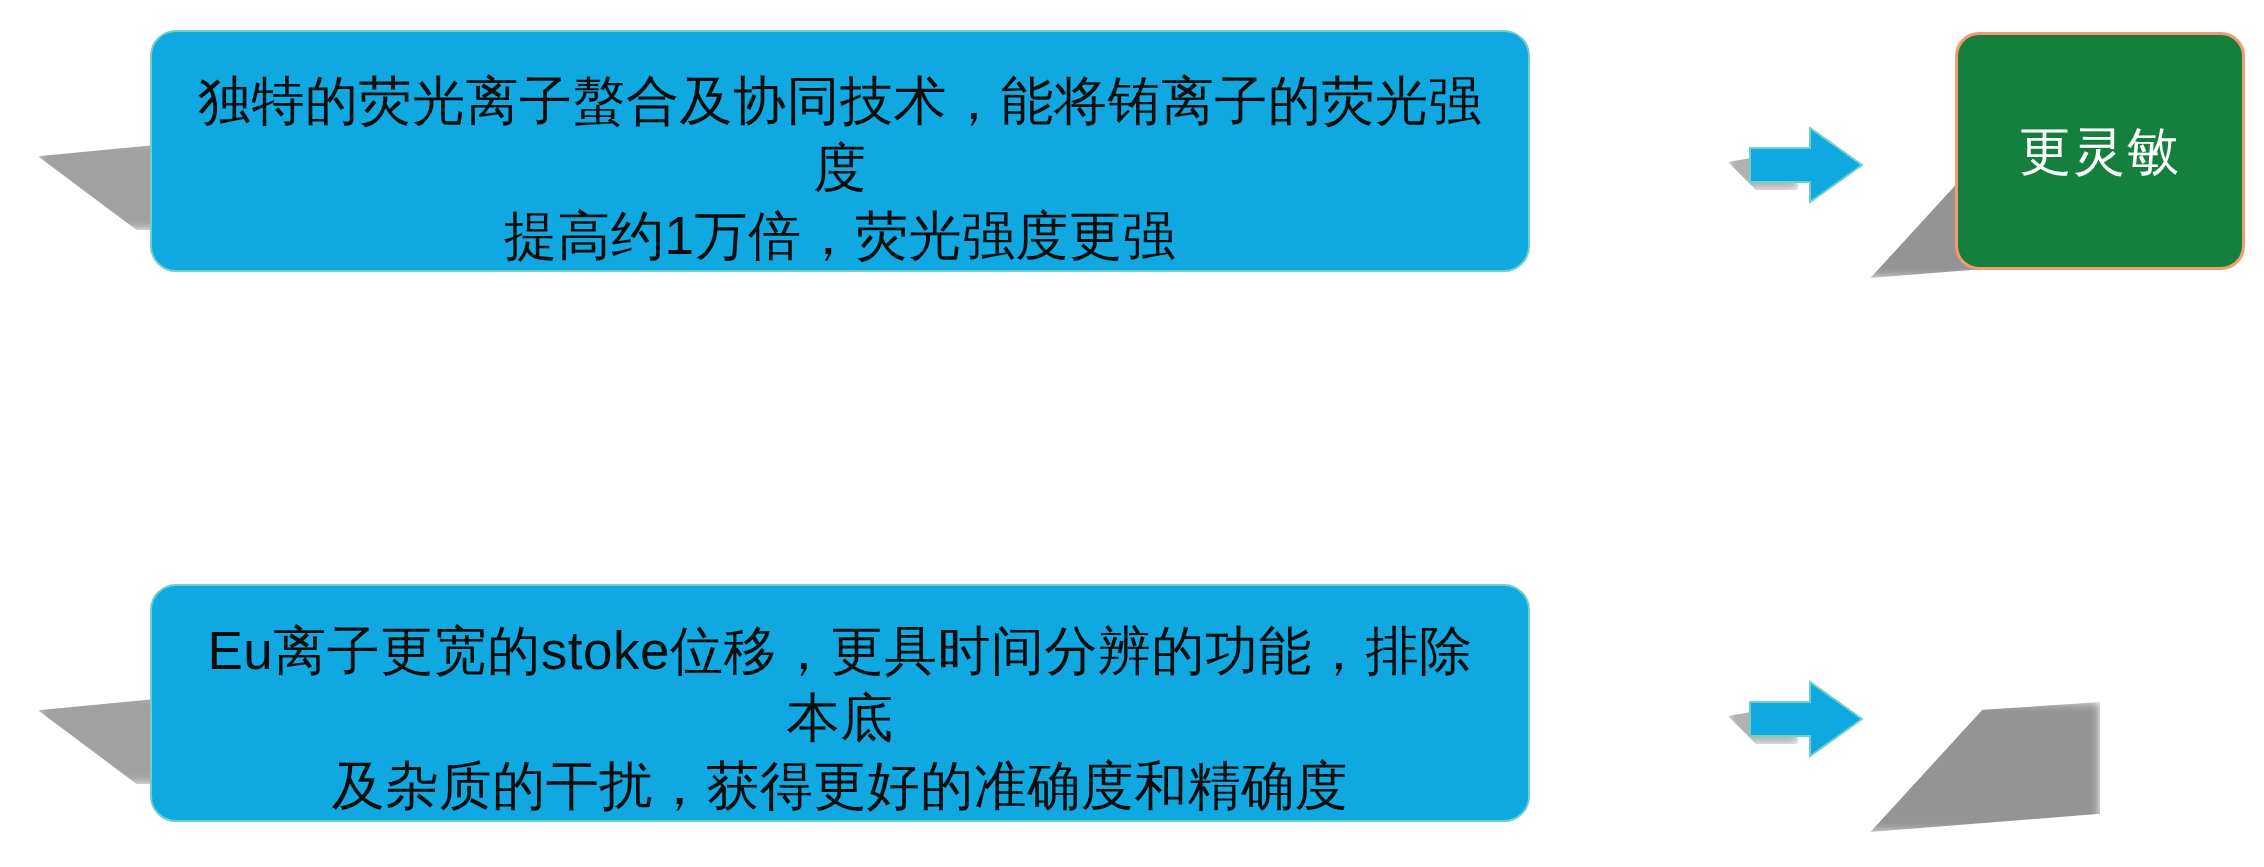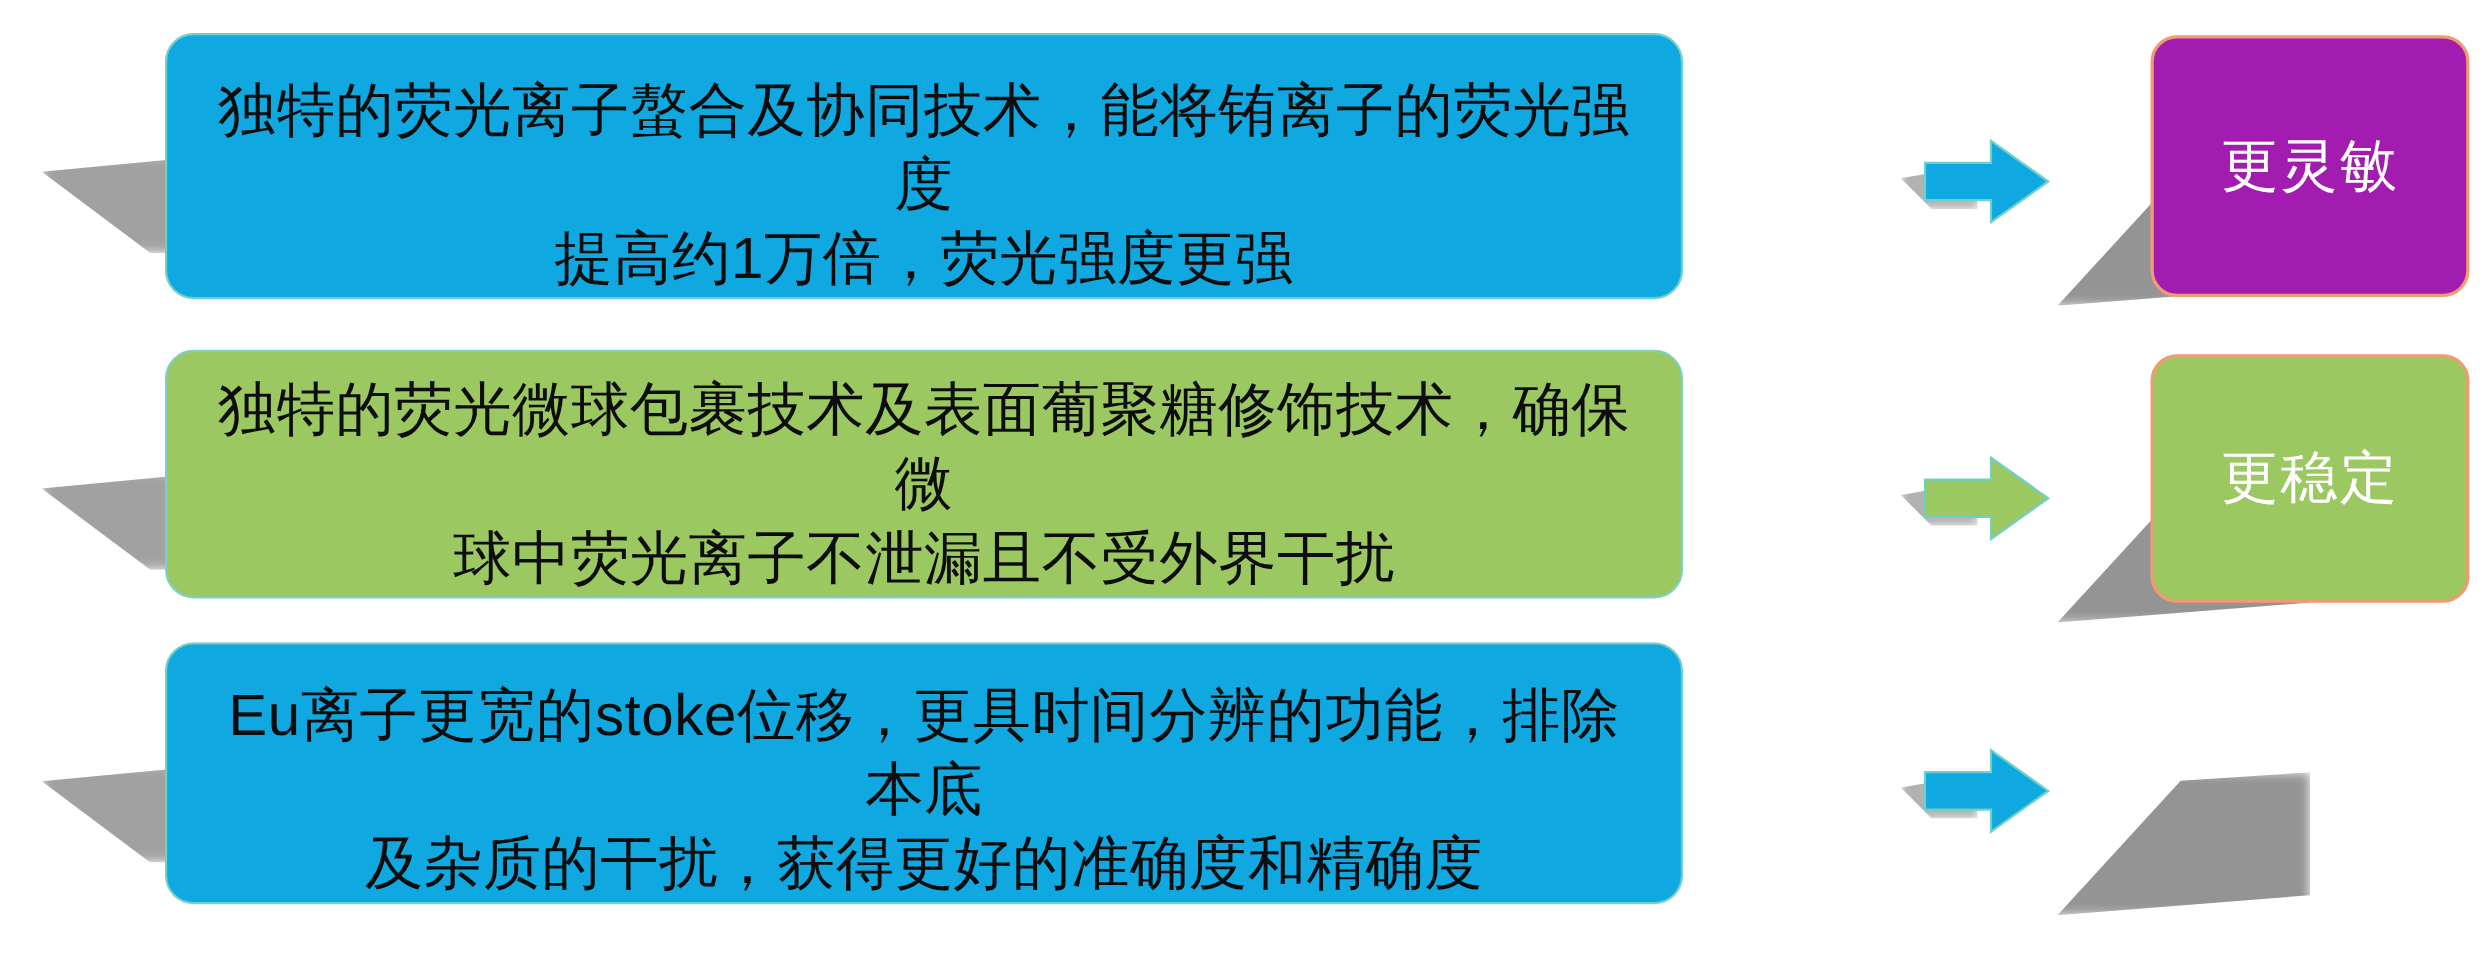--- a/index.html
+++ b/index.html
@@ -126,21 +126,21 @@
     letter-spacing: 2px;
     line-height: 1.2;
   }
 
   
   .theme-blue .main-box {
     background: #0FA8E0;
     border: 2px solid #6fd0c8;
   }
   .theme-blue .tag-box {
-    background: #a21caf;
+    background: #15803d;
     border: 3px solid #f09b72;
   }
   .theme-blue .arrow-fill { fill: #0FA8E0; stroke: #6fd0c8; stroke-width: 2; }
 
   .theme-green .main-box {
     background: #9CC862;
     border: 2px solid #7fd0c4;
   }
   .theme-green .tag-box {
     background: #9CC862;
@@ -173,52 +173,32 @@
       <svg viewBox="0 0 116 86" xmlns="http://www.w3.org/2000/svg">
         <polygon class="arrow-fill" points="2,26 62,26 62,6 114,43 62,80 62,60 2,60"></polygon>
       </svg>
     </div>
 
     <div class="tag-box">
       <div class="txt">更灵敏</div>
     </div>
   </div>
 
-  <div class="row row-1 theme-green">
+
+  <div class="row row-2 theme-blue">
     <div class="shadow-main"></div>
     <div class="shadow-arrow"></div>
     <div class="shadow-tag"></div>
 
     <div class="main-box">
-      <div class="txt">独特的荧光微球包裹技术及表面葡聚糖修饰技术，确保微
-球中荧光离子不泄漏且不受外界干扰</div>
+      <div class="txt">Eu离子更宽的stoke位移，更具时间分辨的功能，排除本底
+及杂质的干扰，获得更好的准确度和精确度</div>
     </div>
 
     <div class="arrow-wrap">
       <svg viewBox="0 0 116 86" xmlns="http://www.w3.org/2000/svg">
         <polygon class="arrow-fill" points="2,26 62,26 62,6 114,43 62,80 62,60 2,60"></polygon>
       </svg>
     </div>
 
-    <div class="tag-box">
-      <div class="txt">更稳定</div>
-    </div>
   </div>
 
-  <div class="row row-2 theme-blue">
-    <div class="shadow-main"></div>
-    <div class="shadow-arrow"></div>
-    <div class="shadow-tag"></div>
-
-    <div class="main-box">
-      <div class="txt">Eu离子更宽的stoke位移，更具时间分辨的功能，排除本底
-及杂质的干扰，获得更好的准确度和精确度</div>
-    </div>
-
-    <div class="arrow-wrap">
-      <svg viewBox="0 0 116 86" xmlns="http://www.w3.org/2000/svg">
-        <polygon class="arrow-fill" points="2,26 62,26 62,6 114,43 62,80 62,60 2,60"></polygon>
-      </svg>
-    </div>
-
-  </div>
-
 </div>
 
 </body></html>

